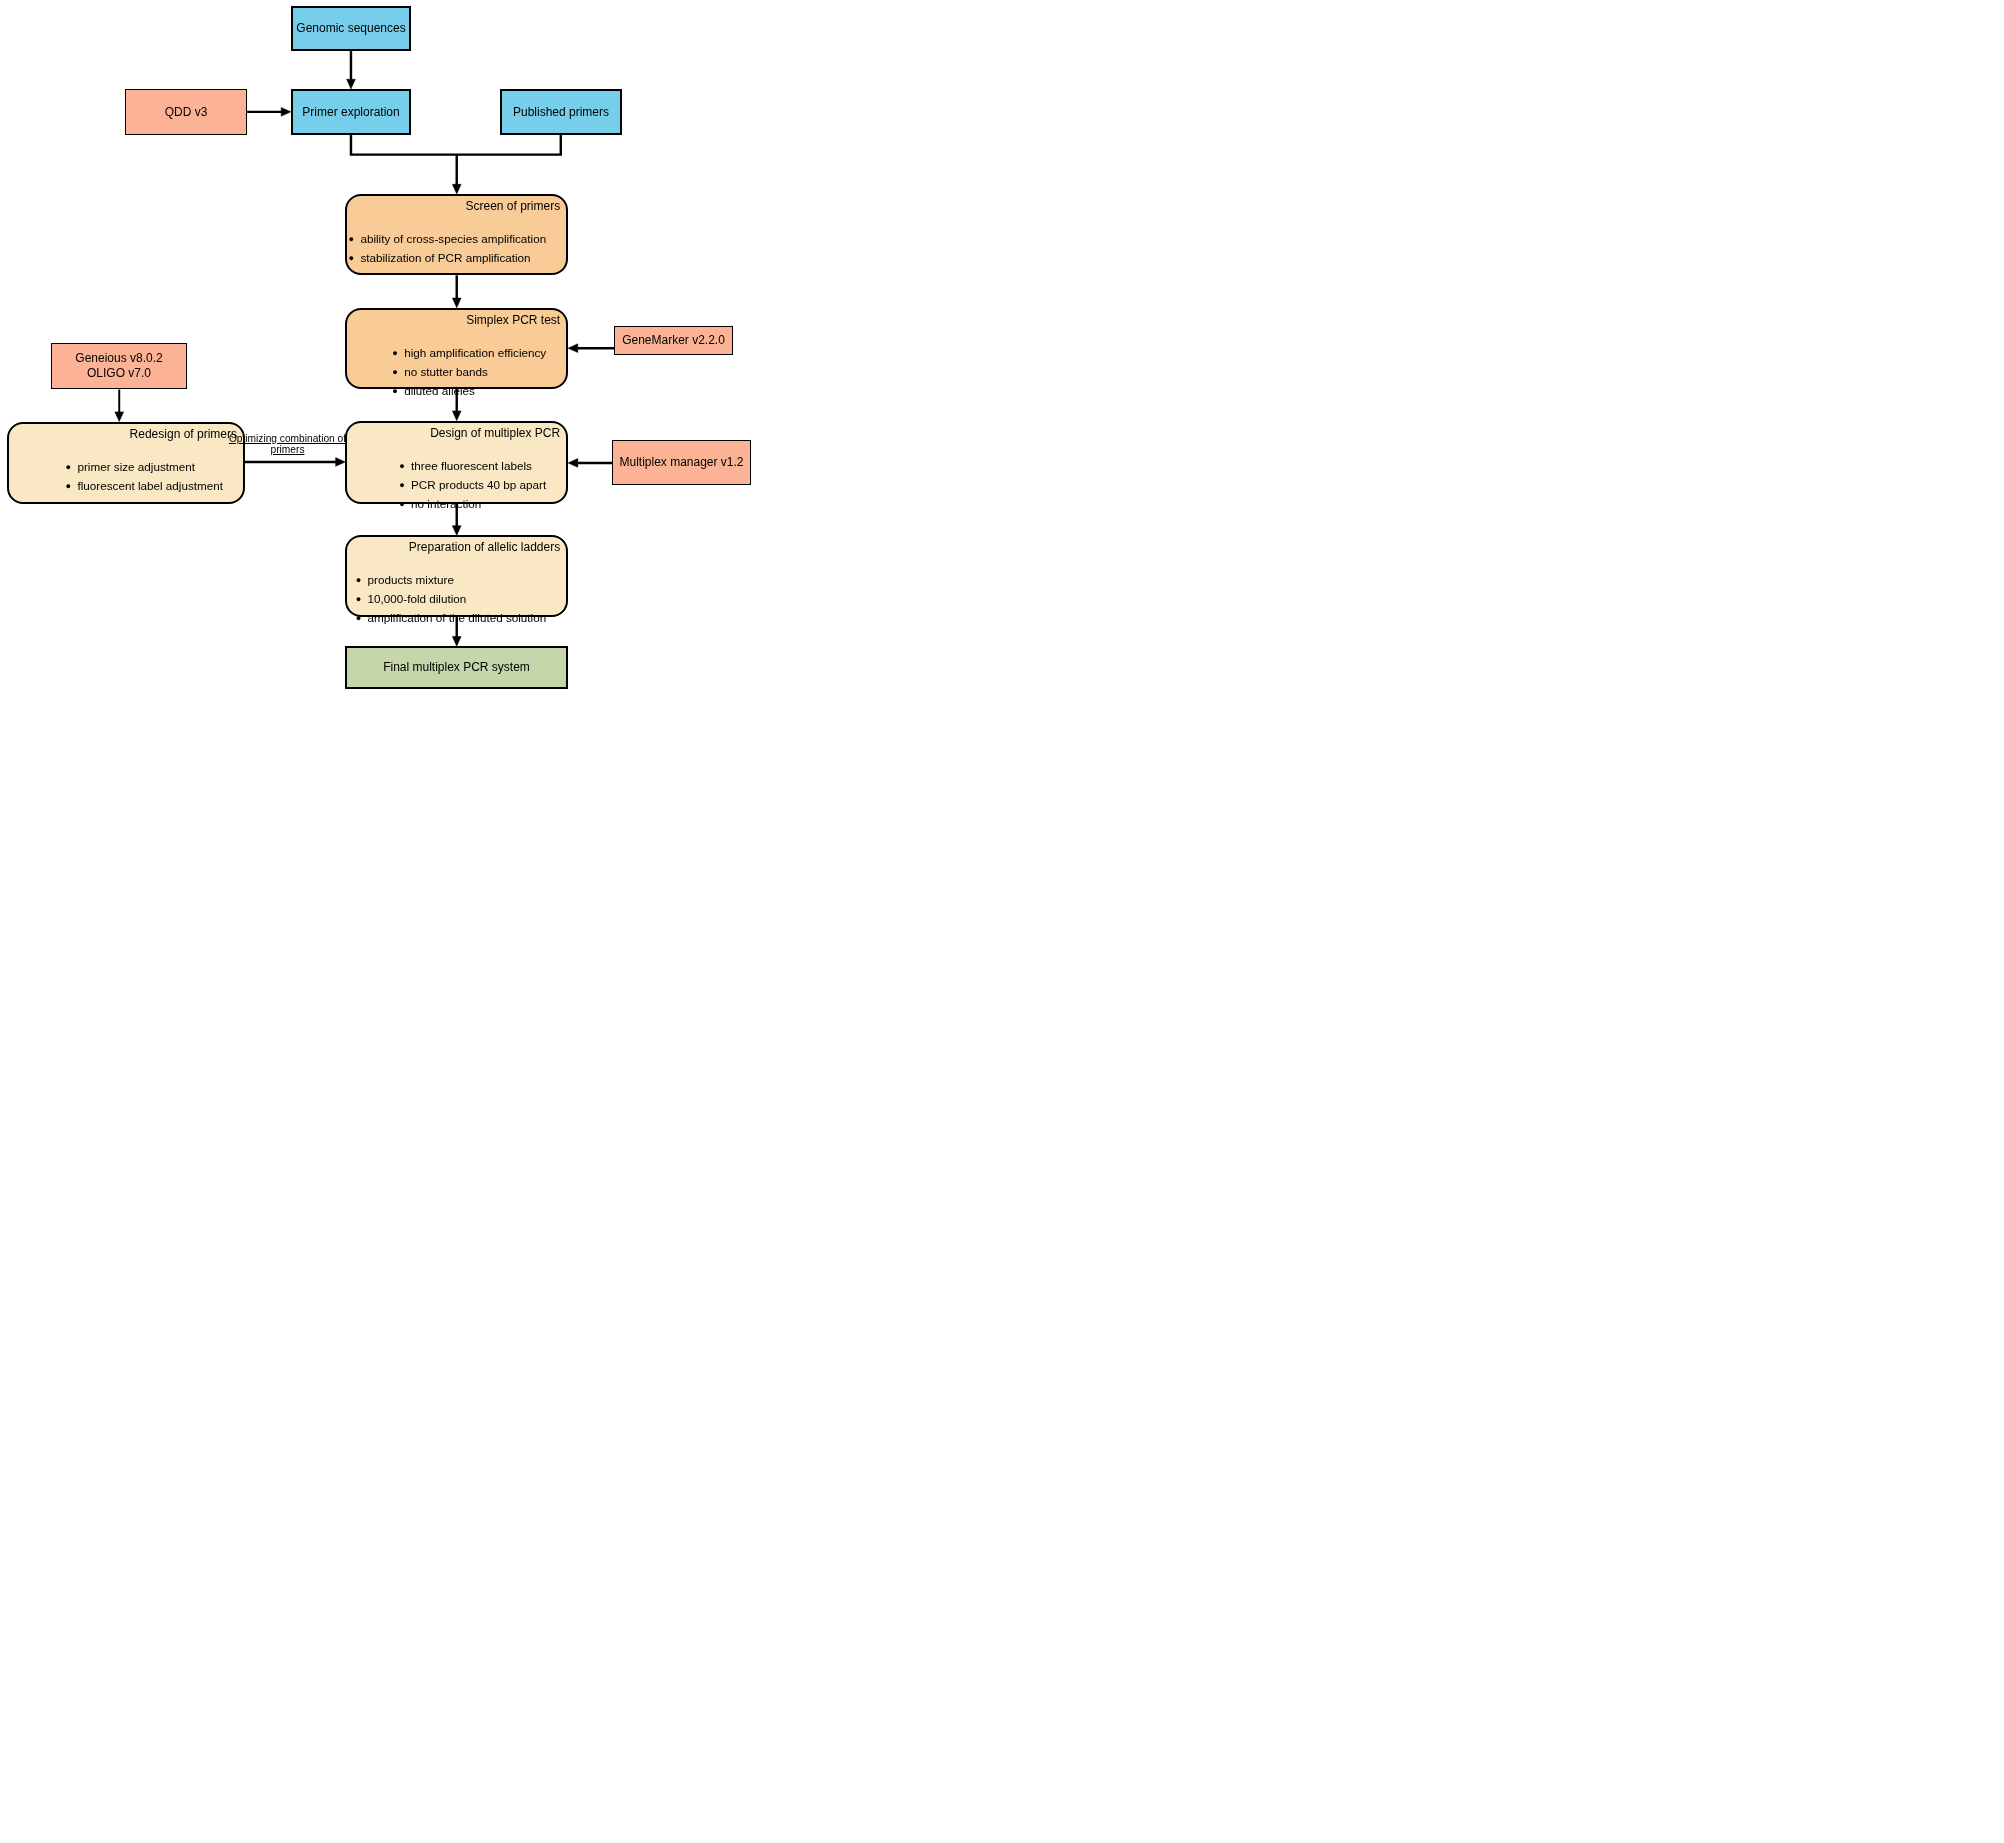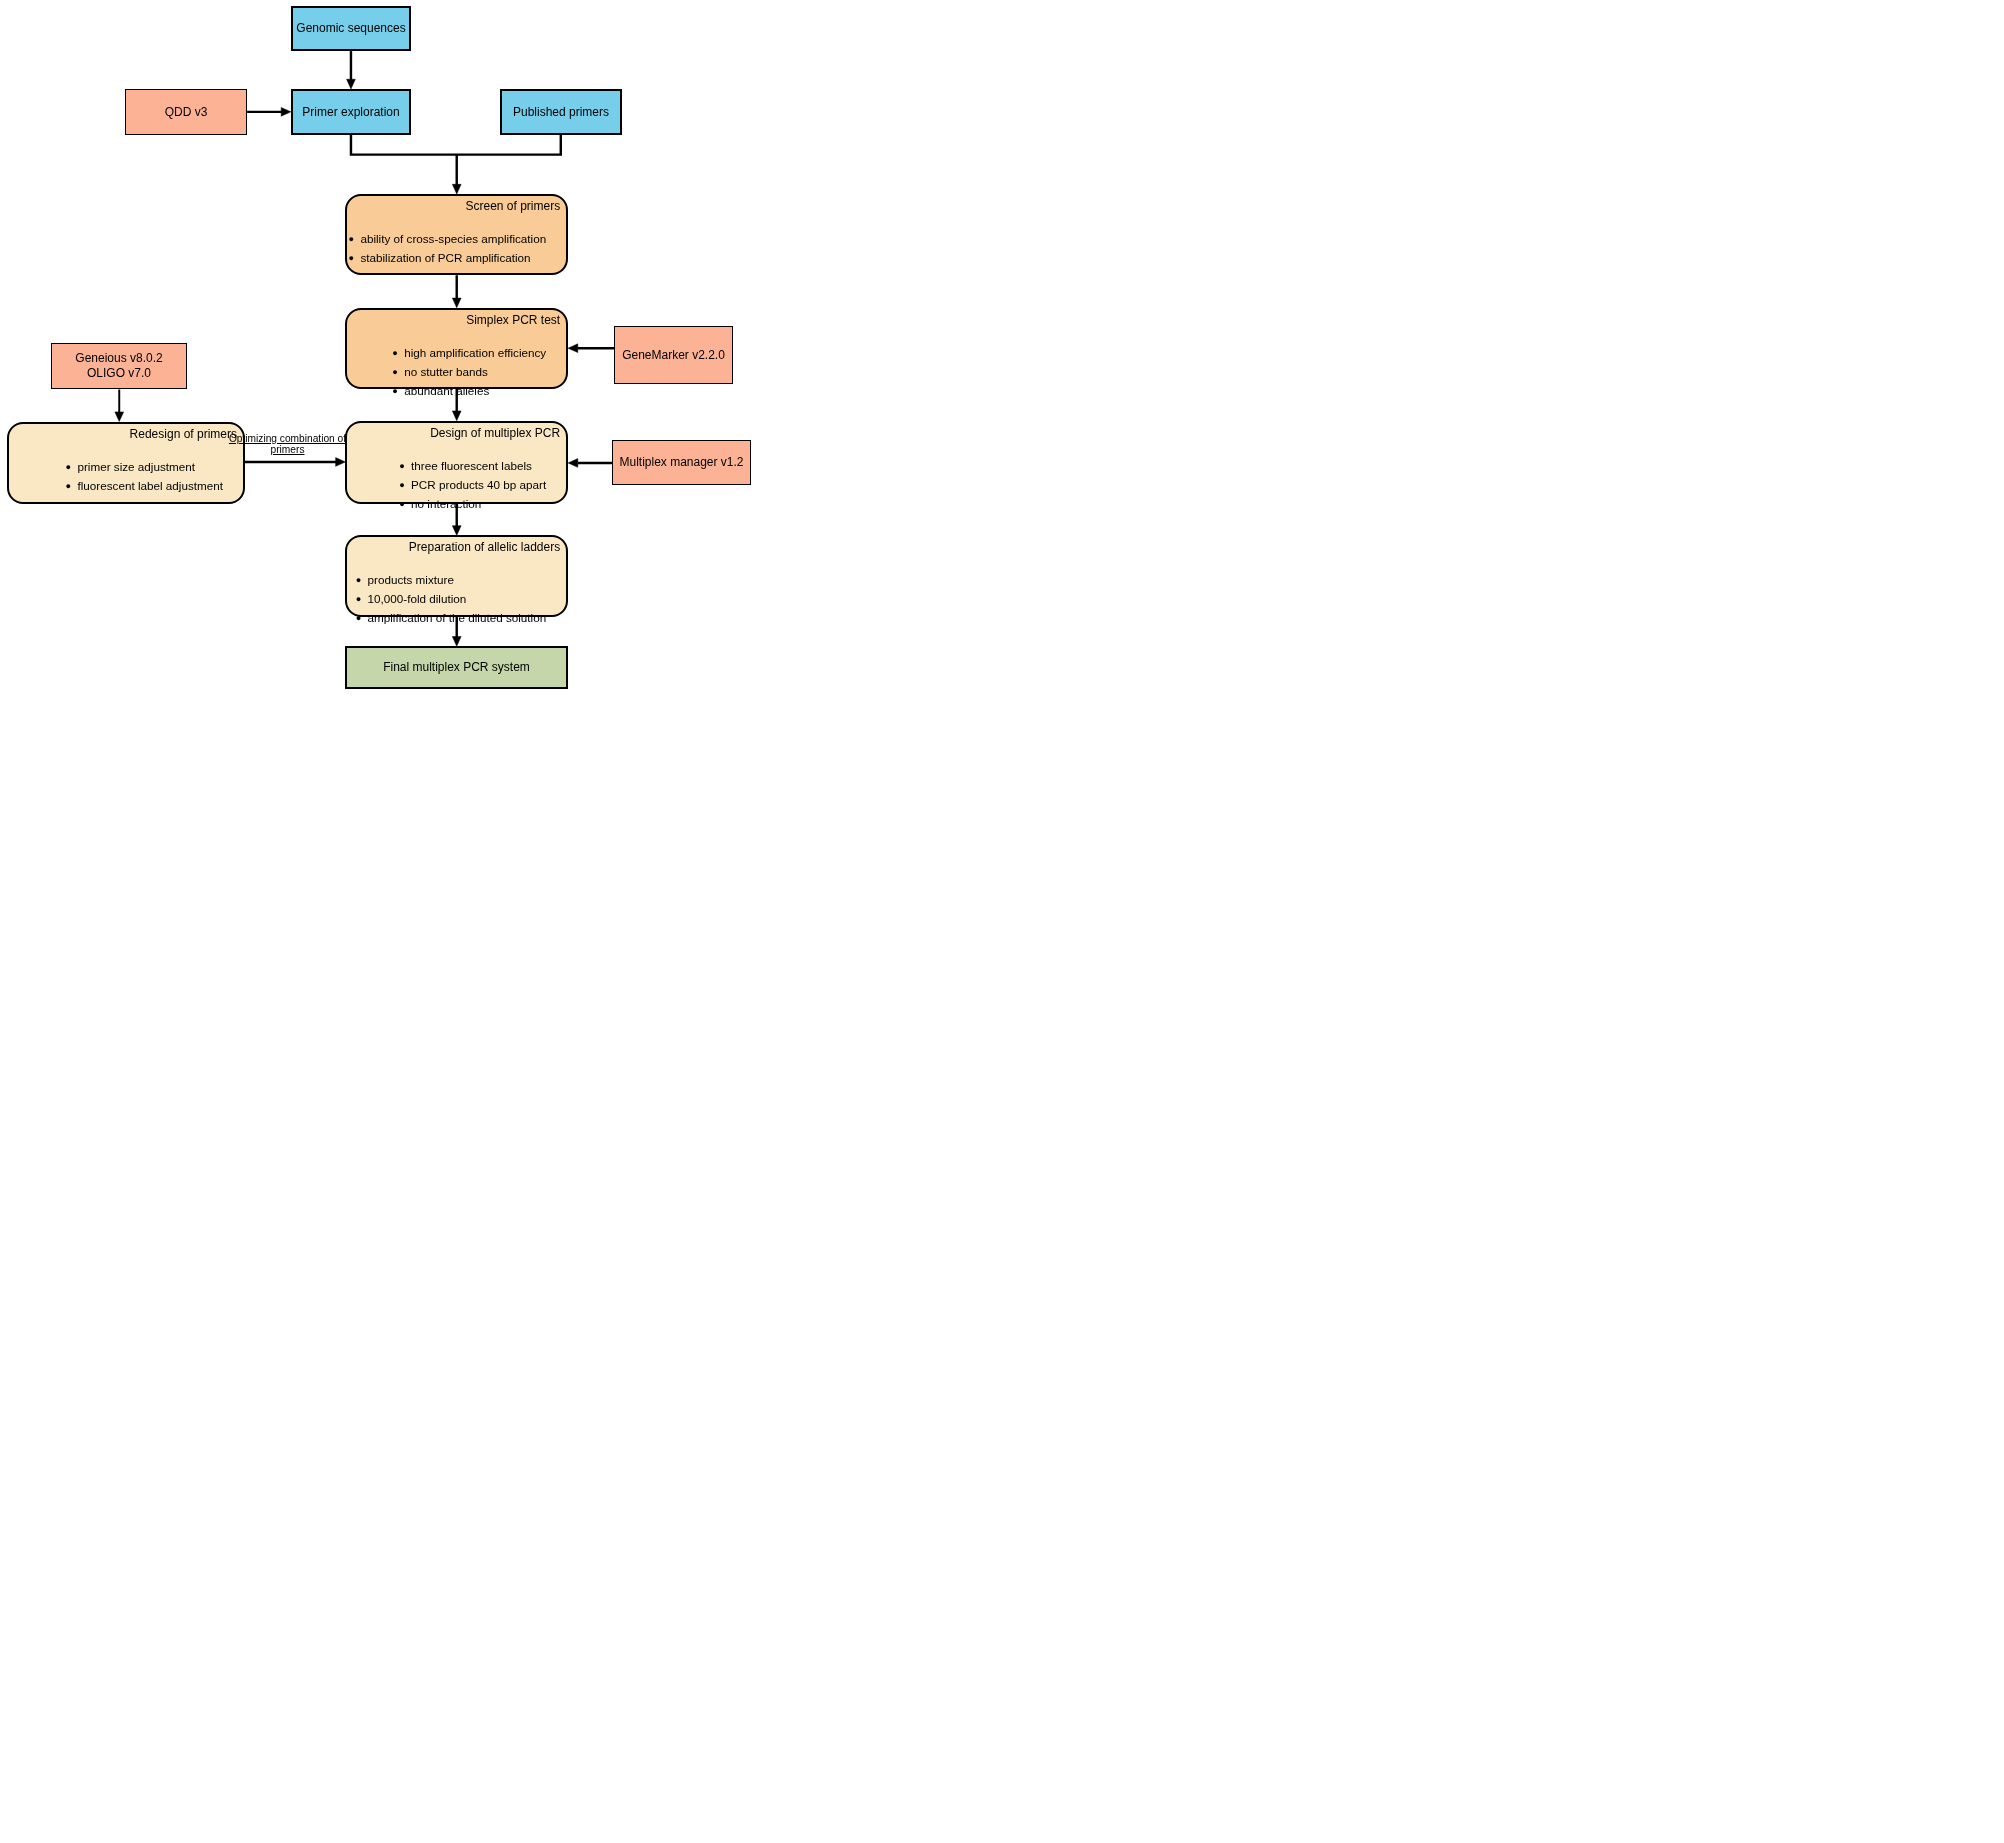--- a/index.html
+++ b/index.html
@@ -166,25 +166,25 @@
       <li>ability of cross-species amplification</li>
       <li>stabilization of PCR amplification</li>
     </ul>
   </div>
 
   <div class="node orange thick detail" style="left:345px; top:308px; width:223px; height:81px;">
     <div class="node-title">Simplex PCR test</div>
     <ul class="bullets">
       <li>high amplification efficiency</li>
       <li>no stutter bands</li>
-      <li>abundant alleles</li>
-    </ul>
-  </div>
-
-  <div class="node salmon thin" style="left:614px; top:326px; width:119px; height:58px;">GeneMarker v2.2.0</div>
+      <li>diluted alleles</li>
+    </ul>
+  </div>
+
+  <div class="node salmon thin" style="left:614px; top:326px; width:119px; height:29px;">GeneMarker v2.2.0</div>
 
   <div class="node salmon mid two-line" style="left:51px; top:343px; width:136px; height:46px;">
     <div>Geneious v8.0.2</div>
     <div>OLIGO v7.0</div>
   </div>
 
   <div class="node cream thick detail" style="left:6.8px; top:422px; width:238px; height:82px;">
     <div class="node-title">Redesign of primers</div>
     <ul class="bullets">
       <li>primer size adjustment</li>

